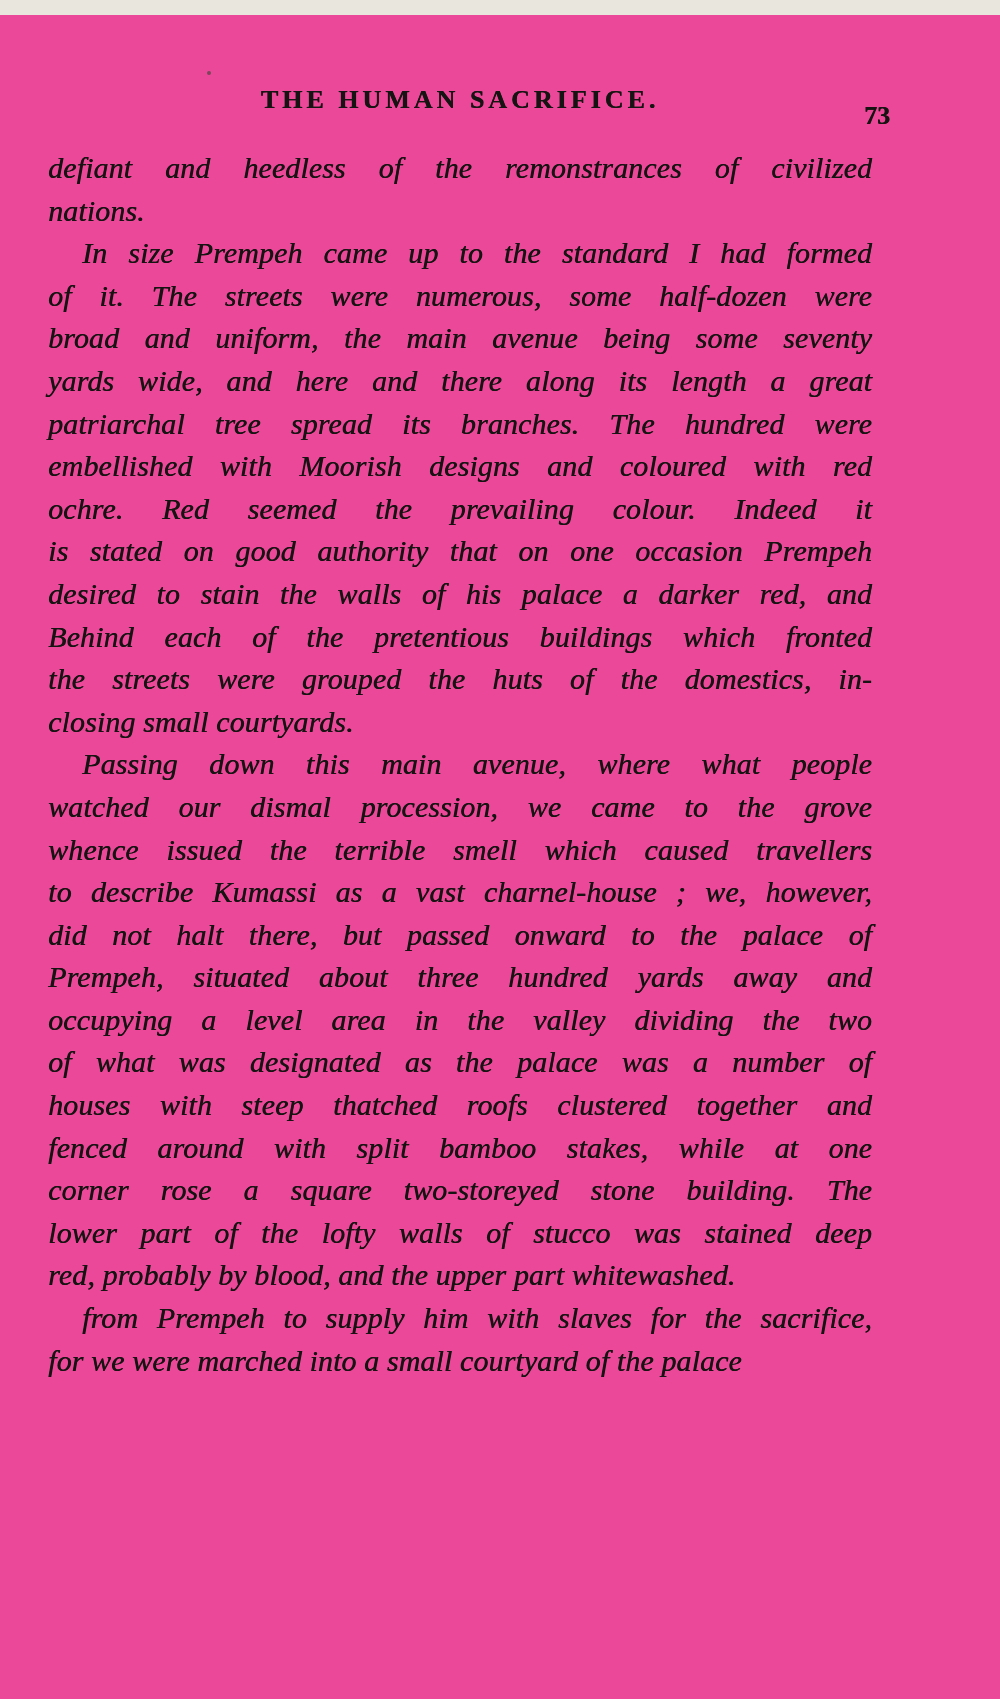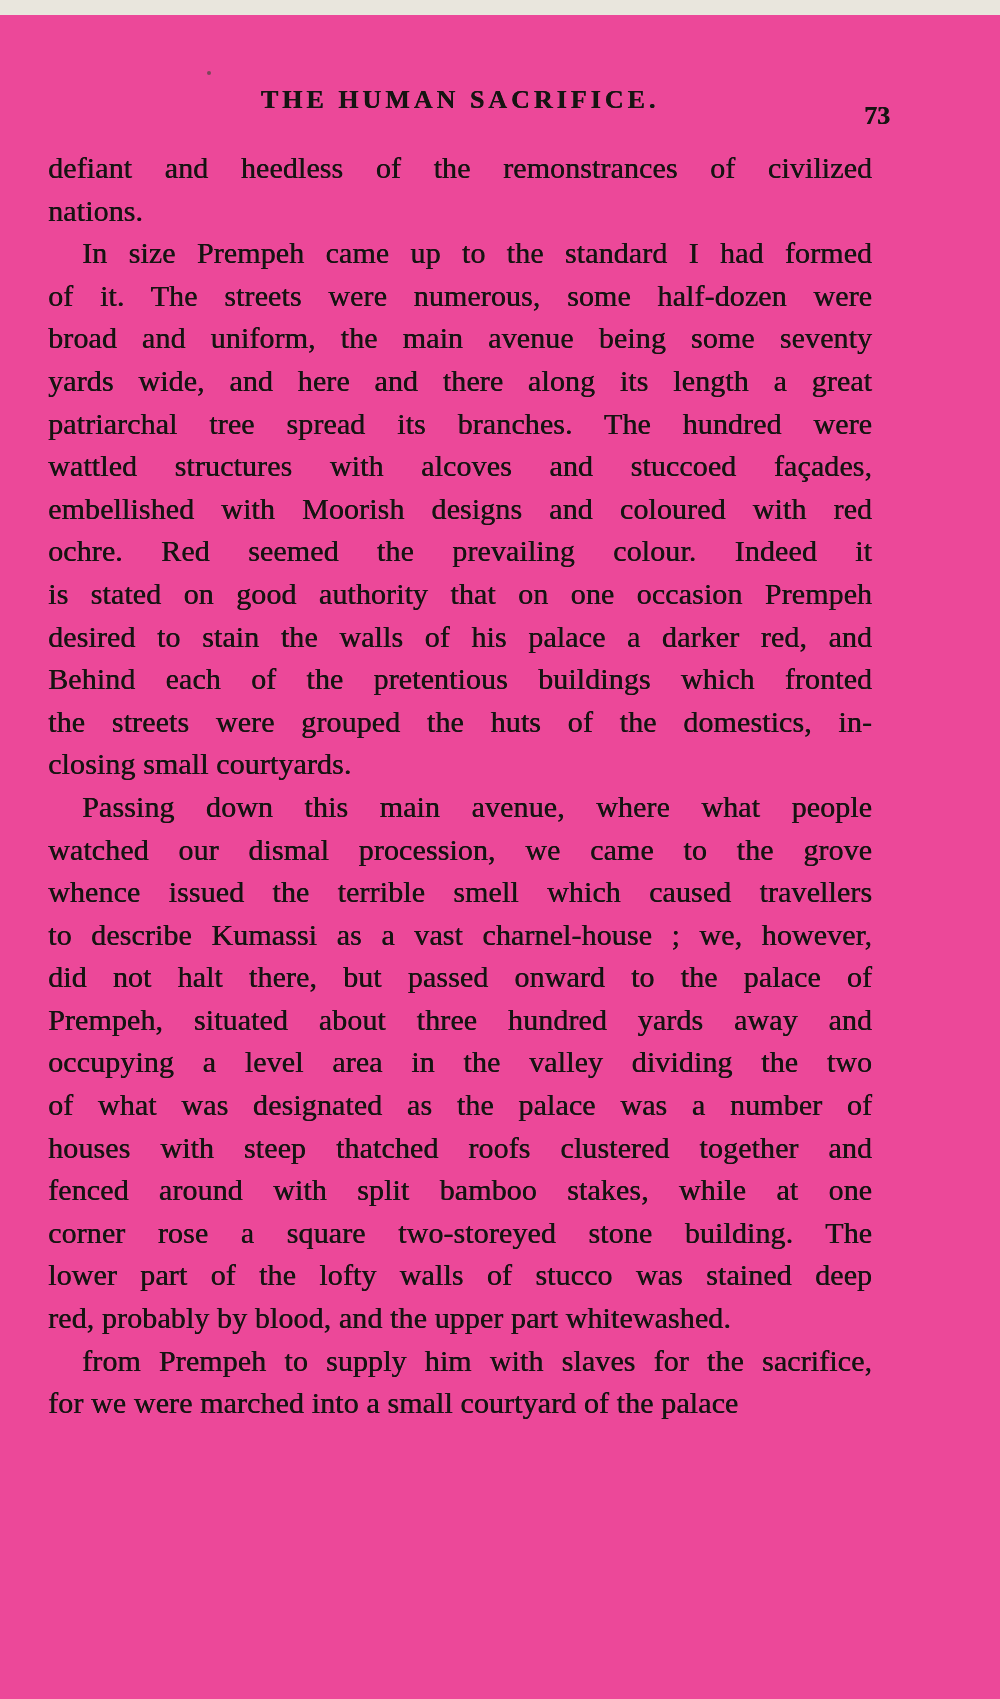--- a/index.html
+++ b/index.html
@@ -49,20 +49,21 @@
     font-size: 30px;
     line-height: 42.6px;
     text-shadow: 0.45px 0 currentColor;
     letter-spacing: 0.1px;
   }
   .paragraph { margin: 0; }
   .line {
     text-align: justify;
     text-align-last: justify;
     white-space: normal;
+    font-style: italic;
   }
   .line.last {
     text-align-last: left;
   }
   .paragraph.indent .line:first-child {
     text-indent: 34px;
   }
   
   .speck {
     position: absolute;
@@ -91,21 +92,20 @@
   <div class="paragraph">
         <div class="line">defiant and heedless of the remonstrances of civilized</div>
         <div class="line last">nations.</div>
       </div>
       <div class="paragraph indent">
         <div class="line">In size Prempeh came up to the standard I had formed</div>
         <div class="line">of it.  The streets were numerous, some half-dozen were</div>
         <div class="line">broad and uniform, the main avenue being some seventy</div>
         <div class="line">yards wide, and here and there along its length a great</div>
         <div class="line">patriarchal tree spread its branches.  The hundred were</div>
-        <div class="line">wattled structures with alcoves and stuccoed façades,</div>
         <div class="line">embellished with Moorish designs and coloured with red</div>
         <div class="line">ochre.  Red seemed the prevailing colour.  Indeed it</div>
         <div class="line">is stated on good authority that on one occasion Prempeh</div>
         <div class="line">desired to stain the walls of his palace a darker red, and</div>
         <div class="line">Behind each of the pretentious buildings which fronted</div>
         <div class="line">the streets were grouped the huts of the domestics, in-</div>
         <div class="line last">closing small courtyards.</div>
       </div>
       <div class="paragraph indent">
         <div class="line">Passing down this main avenue, where what people</div>

